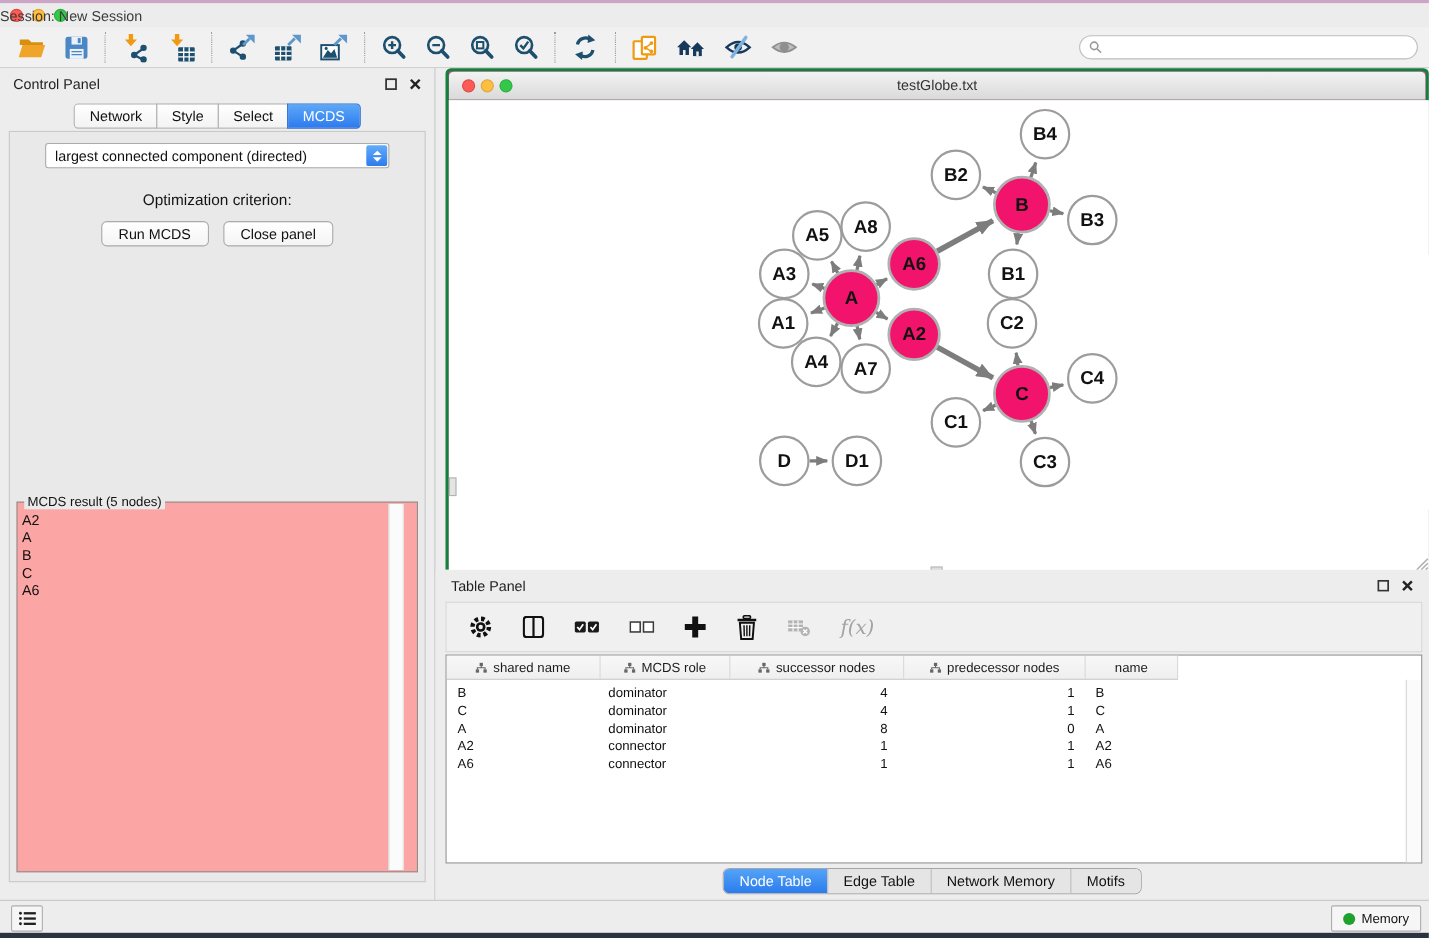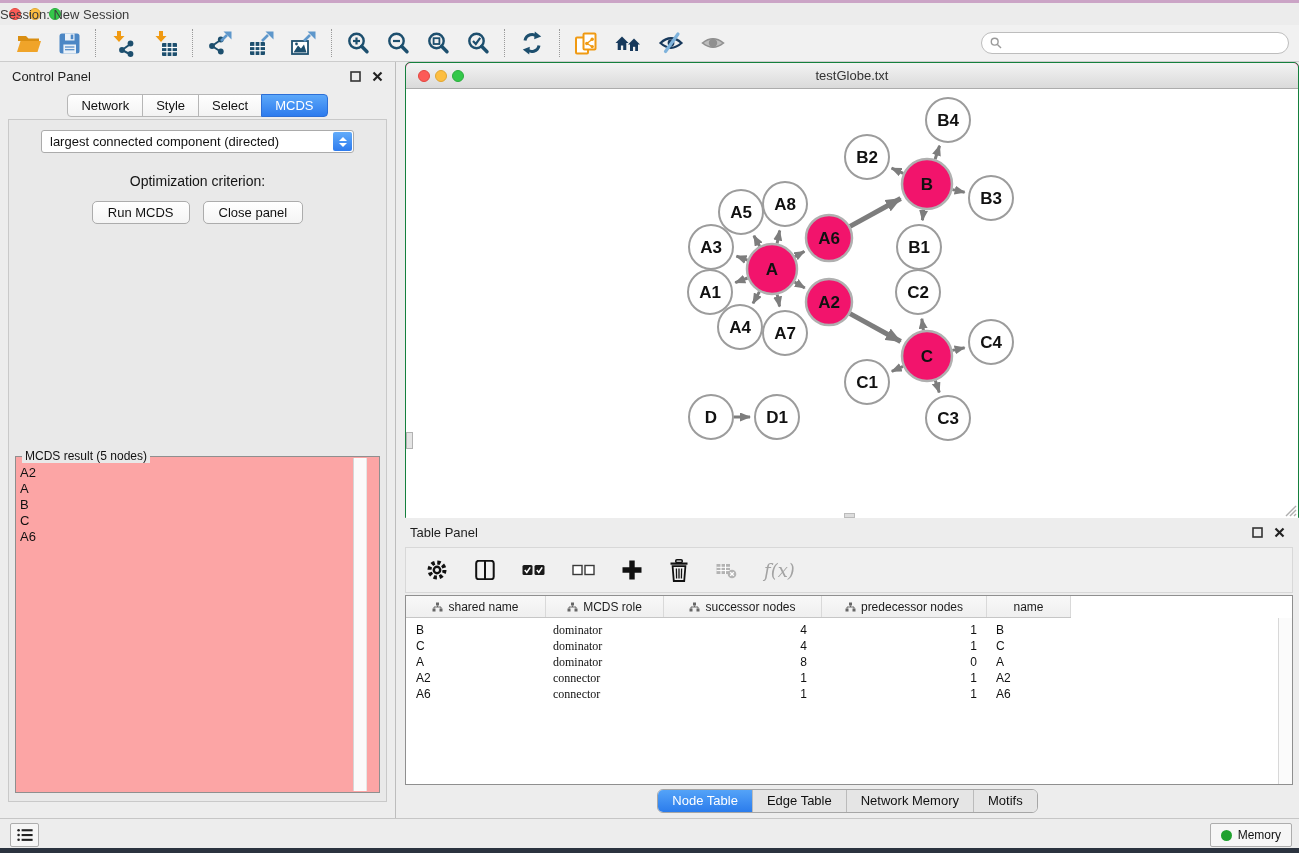--- a/index.html
+++ b/index.html
@@ -52,21 +52,21 @@
   #result-group{position:absolute;left:6px;right:6px;top:336px;bottom:8px;background:#fca5a5;border:1px solid #8F8F8F;}
   #result-legend{position:absolute;top:-8px;left:6px;background:#E9E9E9;padding:0 3px;font-size:12px;color:#111;}
   #result-list{padding:8px 0 0 4px;}
   .mcds-item{font-size:13px;line-height:16px;color:#111;}
   #result-scroll{position:absolute;top:1px;bottom:1px;right:12px;width:12px;border-left:1px solid #D6D6D6;border-right:1px solid #E6E6E6;background:#FBFBFB;}
 
   
   #right-area{position:absolute;left:396px;top:62px;width:903px;height:756px;background:#EDEDED;}
 
   
-  #network-window{position:absolute;left:9px;top:0;width:894px;height:456px;border:1px solid #15803d;border-radius:5px 5px 0 0;box-sizing:border-box;background:#ec4899;}
+  #network-window{position:absolute;left:9px;top:0;width:894px;height:456px;border:3px solid #15803d;border-radius:5px 5px 0 0;box-sizing:border-box;background:#ec4899;}
   #nw-titlebar{height:25px;background:linear-gradient(#F3F3F3,#DADADA);border-bottom:1px solid #ACACAC;border-radius:5px 5px 0 0;display:flex;align-items:center;position:relative;}
   #nw-titlebar .lights{margin-left:12px;gap:5px;}
   #nw-title{position:absolute;left:0;right:0;text-align:center;font-size:13px;color:#333;}
   #nw-canvas{position:relative;width:892px;height:429px;background:#FFFFFF;overflow:hidden;font-weight:bold;}
   #graph-svg{position:absolute;left:0;top:0;}
   #nw-scroll-hint{position:absolute;left:0;top:343px;width:7px;height:17px;background:#E4E4E4;border:1px solid #B2B2B2;box-sizing:border-box;}
   #nw-bottom-hint{position:absolute;left:438px;bottom:0;width:11px;height:5px;background:#DDDDDD;border:1px solid #BBBBBB;box-sizing:border-box;}
   #nw-resize-grip{position:absolute;right:1px;bottom:1px;}
 
   
@@ -74,21 +74,21 @@
   #tp-toolbar{position:absolute;left:9px;right:6px;top:29px;height:46px;background:#F0F0F0;border:1px solid #D8D8D8;box-sizing:border-box;display:flex;align-items:center;gap:27px;padding-left:20px;}
   .tp-icon{display:flex;align-items:center;justify-content:center;}
   #fx-label{font-family:"DejaVu Serif","Liberation Serif",serif;font-style:italic;font-size:18px;color:#A3A3A3;}
   #table-box{position:absolute;left:9px;right:6px;top:77px;bottom:33px;background:#FFFFFF;border:1px solid #8F8F8F;overflow:hidden;}
   #table-header{display:flex;height:21px;width:fit-content;background:linear-gradient(#F8F8F8,#EFEFEF);border-bottom:1px solid #C6C6C6;}
   .th{display:inline-flex;align-items:center;justify-content:center;gap:5px;font-size:12px;color:#1C1C1C;border-right:1px solid #D9D9D9;box-sizing:border-box;height:21px;}
   #table-body{padding-top:4px;}
   .tr{display:flex;height:16px;align-items:center;font-size:12px;color:#111;}
   .td{box-sizing:border-box;white-space:nowrap;}
   .td.c0{padding-left:10px;}
-  .td.c1{padding-left:7px;font-family:Liberation Serif, serif;}
+  .td.c1{padding-left:7px;}
   .td.c2{text-align:right;padding-right:15px;}
   .td.c3{text-align:right;padding-right:10px;}
   .td.c4{padding-left:9px;}
   #table-scroll{position:absolute;top:22px;bottom:0;right:0;width:13px;border-left:1px solid #D8D8D8;background:#FBFBFB;}
   #tp-tabs{position:absolute;left:0;right:0;bottom:5px;display:flex;justify-content:center;}
   #tp-tabs-inner{display:flex;border:1px solid #A6A6A6;border-radius:6px;overflow:hidden;background:#FFF;}
   .tp-tab{padding:3px 14px;font-size:13px;color:#111;background:#e5e5e5;border-left:1px solid #BBBBBB;cursor:default;line-height:16px;}
   .tp-tab:first-child{border-left:none;}
   .tp-tab.active{background:linear-gradient(#54A3F8,#2B7CEC);color:#FFF;}
 

